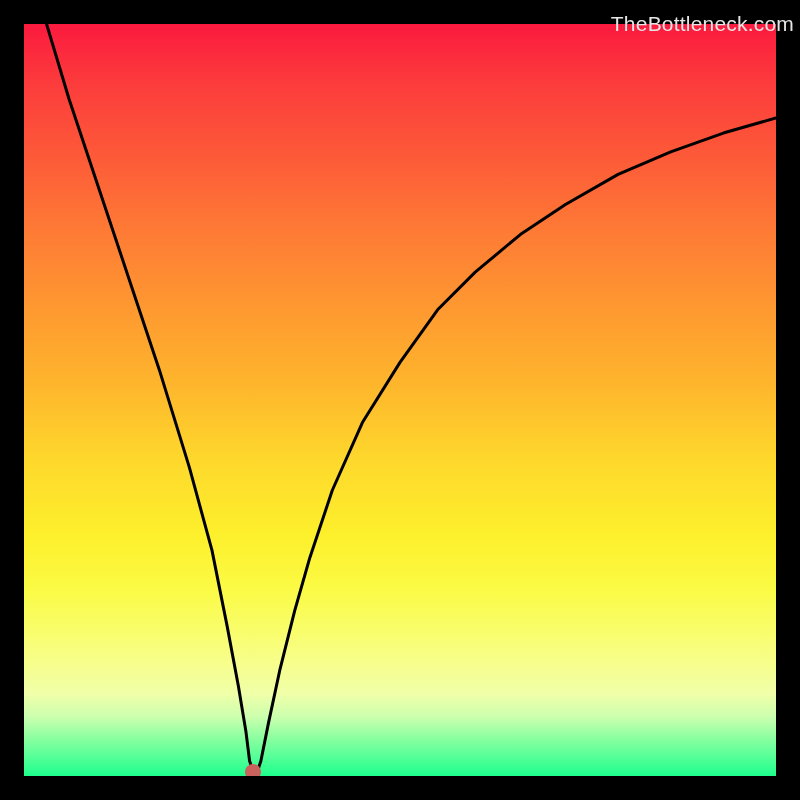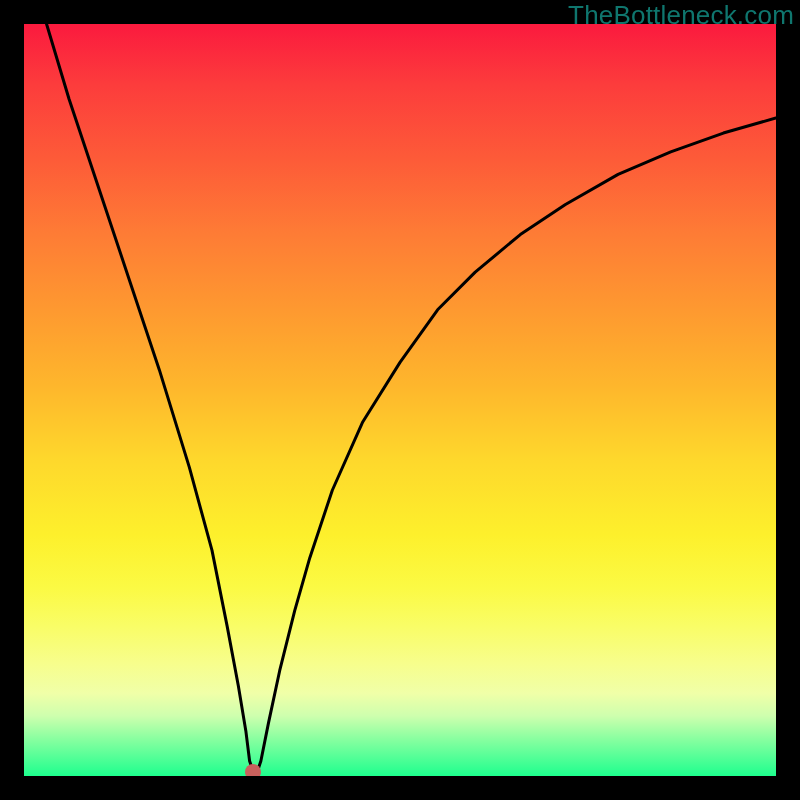--- a/index.html
+++ b/index.html
@@ -61,24 +61,24 @@
   .marker {
     position: absolute;
     width: 16px;
     height: 16px;
     border-radius: 50%;
     background: #c9615d;
     transform: translate(-50%, -50%);
   }
   .watermark {
     position: absolute;
-    top: 0px;
+    top: 12px;
     right: 6px;
-    color: #0f766e;
-    font-size: 26px;
+    color: #e5e5e5;
+    font-size: 21px;
     font-weight: 400;
     letter-spacing: 0.2px;
     font-family: Arial, Helvetica, sans-serif;
   }
 </style>
 </head>
 <body>
 
 <div class="frame">
 

